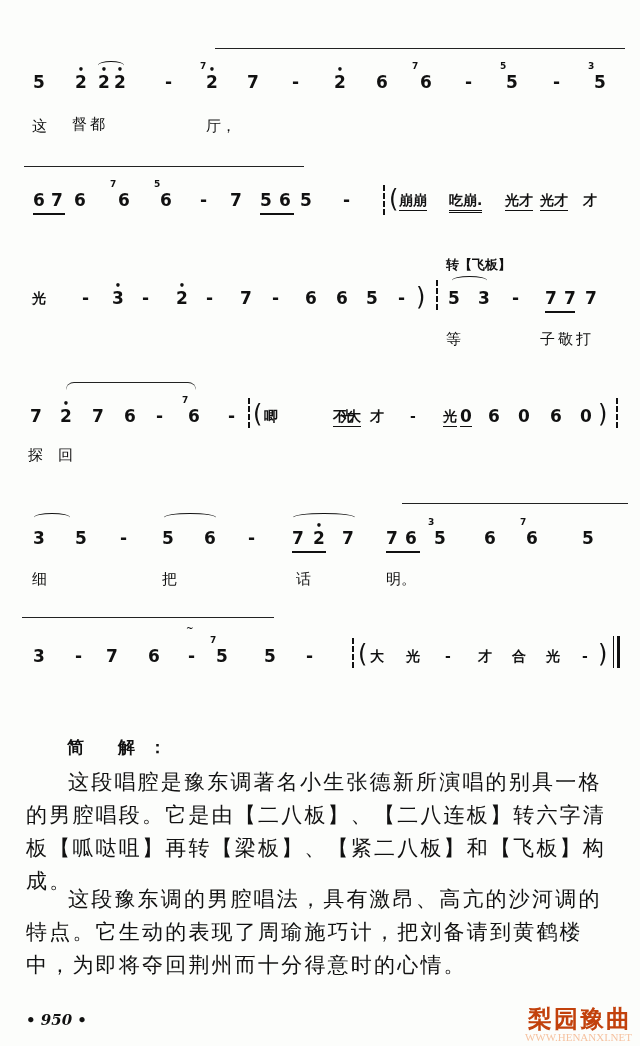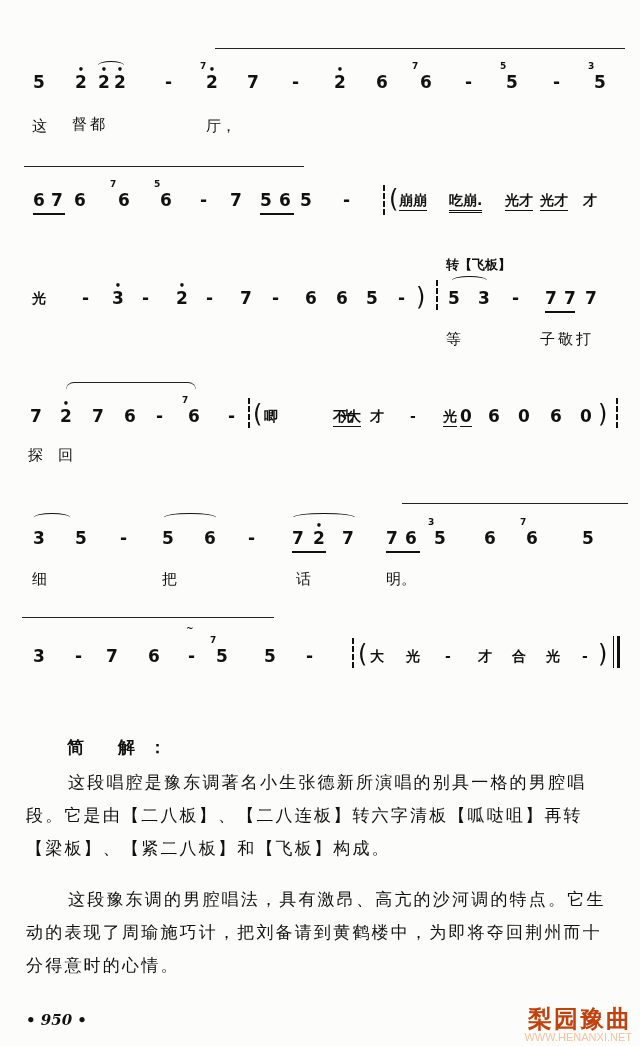--- a/index.html
+++ b/index.html
@@ -16,24 +16,24 @@
   .grace { position:absolute; font-size:9px; font-weight:bold; line-height:9px; }
   .lyric { position:absolute; font-family:"DejaVu Sans", sans-serif; font-size:15px; line-height:18px; white-space:nowrap; }
   .perc { position:absolute; font-family:"DejaVu Sans", sans-serif; font-weight:bold; font-size:14px; line-height:20px; white-space:nowrap; }
   .dashbar { position:absolute; width:0; border-left:2px dashed #111; height:30px; }
   .paren { position:absolute; font-size:24px; line-height:28px; font-weight:normal; }
   .slur { position:absolute; border-top:1.5px solid #111; border-radius:50% 50% 0 0; height:8px; }
   .longslur { position:absolute; border-top:1.5px solid #222; height:10px; }
   .final { position:absolute; width:3px; height:32px; background:#111; }
   .final2 { position:absolute; width:1px; height:32px; background:#111; }
   .heading { position:absolute; left:67px; top:736px; font-size:17px; font-weight:bold; letter-spacing:14px; }
-  .para { position:absolute; left:26px; width:592px; font-size:17px; line-height:33px; letter-spacing:2.2px; text-indent:42px; }
+  .para { position:absolute; left:26px; width:592px; font-size:21px; line-height:33px; letter-spacing:2.2px; text-indent:42px; }
   .pageno { position:absolute; left:26px; top:1011px; font-size:15px; font-style:italic; font-weight:bold; font-family:"DejaVu Serif", serif; }
   .wm1 { position:absolute; right:8px; top:1003px; font-size:24px; color:#c2410c; letter-spacing:2px; font-weight:bold; }
-  .wm2 { position:absolute; right:8px; top:1031px; font-size:11px; color:#f5c2a0; font-family:Liberation Sans, sans-serif;text-align:center; }
+  .wm2 { position:absolute; right:8px; top:1031px; font-size:11px; color:#f5c2a0; font-family:Liberation Serif, serif;text-align:center; }
   .marker { position:absolute; font-size:13px; font-weight:bold; }
 </style>
 </head>
 <body>
 
 <div class="line" style="top:0;">
   <div class="longslur" style="left:215px; top:48px; width:410px;"></div>
   <span class="tok" style="left:33px; top:72px;">5</span>
   <span class="tok" style="left:75px; top:72px;"><span class="dot">•</span><span>2</span></span>
   <span class="slur" style="left:98px; top:61px; width:26px;"></span>

